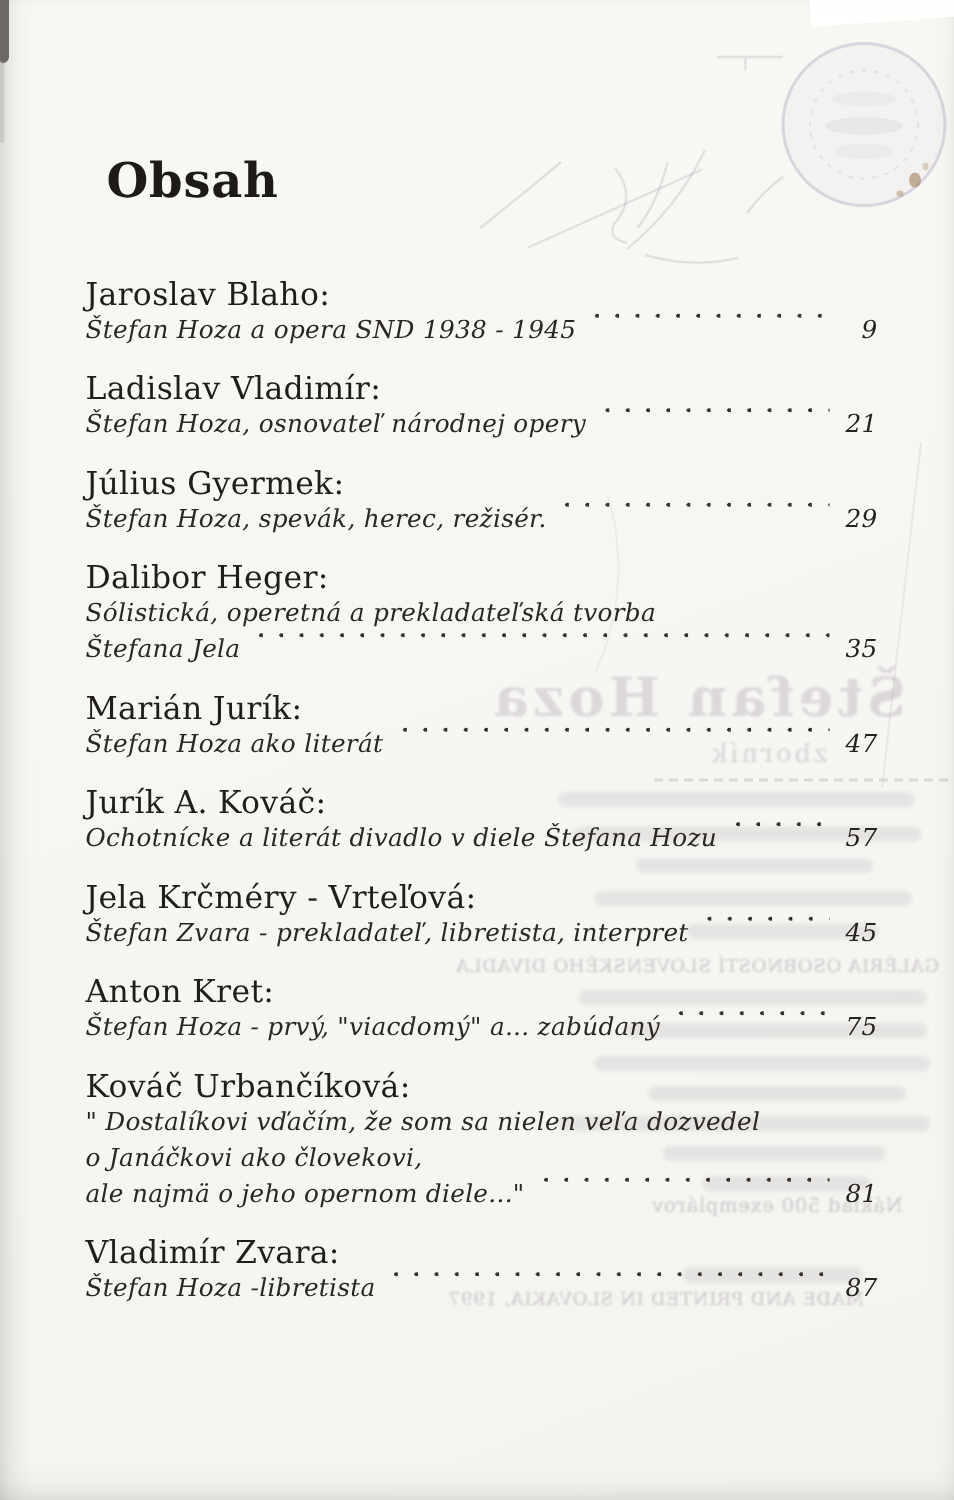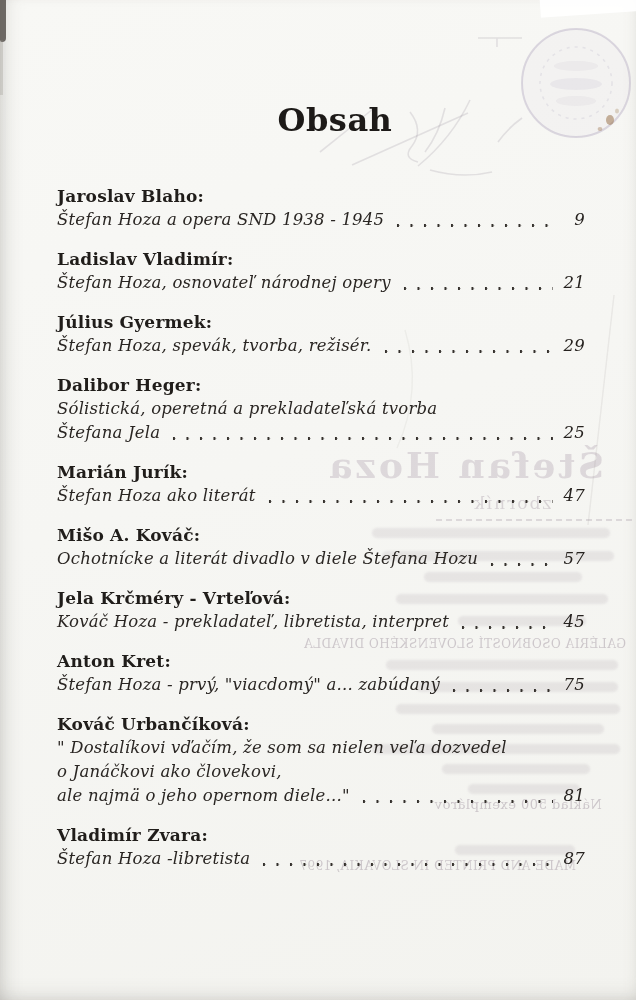--- a/index.html
+++ b/index.html
@@ -16,34 +16,34 @@
     content:"";position:absolute;inset:0;pointer-events:none;
     box-shadow:inset 16px 0 22px -16px rgba(70,65,58,.28),
                inset 0 -16px 22px -16px rgba(70,65,58,.20),
                inset -10px 0 18px -14px rgba(120,115,105,.18);
   }
   
   .content{position:relative;padding:100px 51px 0 57px;z-index:3;}
   h1.title{
     margin:0 0 44px 0;
     font-size:32px;line-height:40px;font-weight:bold;
-    text-align:center;letter-spacing:.5px;
+    text-align:left;letter-spacing:.5px;
     transform:translateX(14px);
     color:#1d1a18;
   }
   .entry{margin-bottom:15px;}
   .author{
-    font-weight:bold;font-size:17px;line-height:24px;
+    font-weight:normal;font-size:21px;line-height:24px;
     letter-spacing:.2px;color:#201d1a;
   }
   .tline{
     font-style:italic;font-size:16.5px;line-height:24px;
     letter-spacing:.2px;color:#2a2623;
   }
-  .row{display:flex;align-items:flex-end;}
+  .row{display:flex;align-items:flex-start;}
   .ttext{white-space:nowrap;}
   .leader{
     flex:1;height:5px;margin:0 6px 4px 12px;
     background-image:radial-gradient(circle 1.4px at 2px 2.5px,#35312d 95%,rgba(0,0,0,0) 100%);
     background-size:13.5px 5px;background-repeat:repeat-x;
   }
   .pnum{
     font-style:italic;font-size:16.5px;line-height:24px;
     min-width:26px;text-align:right;color:#26221f;
   }
@@ -147,54 +147,54 @@
           <div class="author">Ladislav Vladimír:</div>
           <div class="tline row">
             <span class="ttext">Štefan Hoza, osnovateľ národnej opery</span>
             <span class="leader"></span>
             <span class="pnum">21</span>
           </div>
         </div>
         <div class="entry">
           <div class="author">Július Gyermek:</div>
           <div class="tline row">
-            <span class="ttext">Štefan Hoza, spevák, tvorba, režisér.</span>
+            <span class="ttext">Štefan Hoza, spevák, herec, režisér.</span>
             <span class="leader"></span>
             <span class="pnum">29</span>
           </div>
         </div>
         <div class="entry">
           <div class="author">Dalibor Heger:</div>
           <div class="tline">Sólistická, operetná a prekladateľská tvorba</div>
           <div class="tline row">
             <span class="ttext">Štefana Jela</span>
             <span class="leader"></span>
-            <span class="pnum">25</span>
+            <span class="pnum">35</span>
           </div>
         </div>
         <div class="entry">
           <div class="author">Marián Jurík:</div>
           <div class="tline row">
             <span class="ttext">Štefan Hoza ako literát</span>
             <span class="leader"></span>
             <span class="pnum">47</span>
           </div>
         </div>
         <div class="entry">
-          <div class="author">Mišo A. Kováč:</div>
+          <div class="author">Jurík A. Kováč:</div>
           <div class="tline row">
             <span class="ttext">Ochotnícke a literát divadlo v diele Štefana Hozu</span>
             <span class="leader"></span>
             <span class="pnum">57</span>
           </div>
         </div>
         <div class="entry">
           <div class="author">Jela Krčméry - Vrteľová:</div>
           <div class="tline row">
-            <span class="ttext">Kováč Hoza - prekladateľ, libretista, interpret</span>
+            <span class="ttext">Štefan Zvara - prekladateľ, libretista, interpret</span>
             <span class="leader"></span>
             <span class="pnum">45</span>
           </div>
         </div>
         <div class="entry">
           <div class="author">Anton Kret:</div>
           <div class="tline row">
             <span class="ttext">Štefan Hoza - prvý, "viacdomý" a... zabúdaný</span>
             <span class="leader"></span>
             <span class="pnum">75</span>

